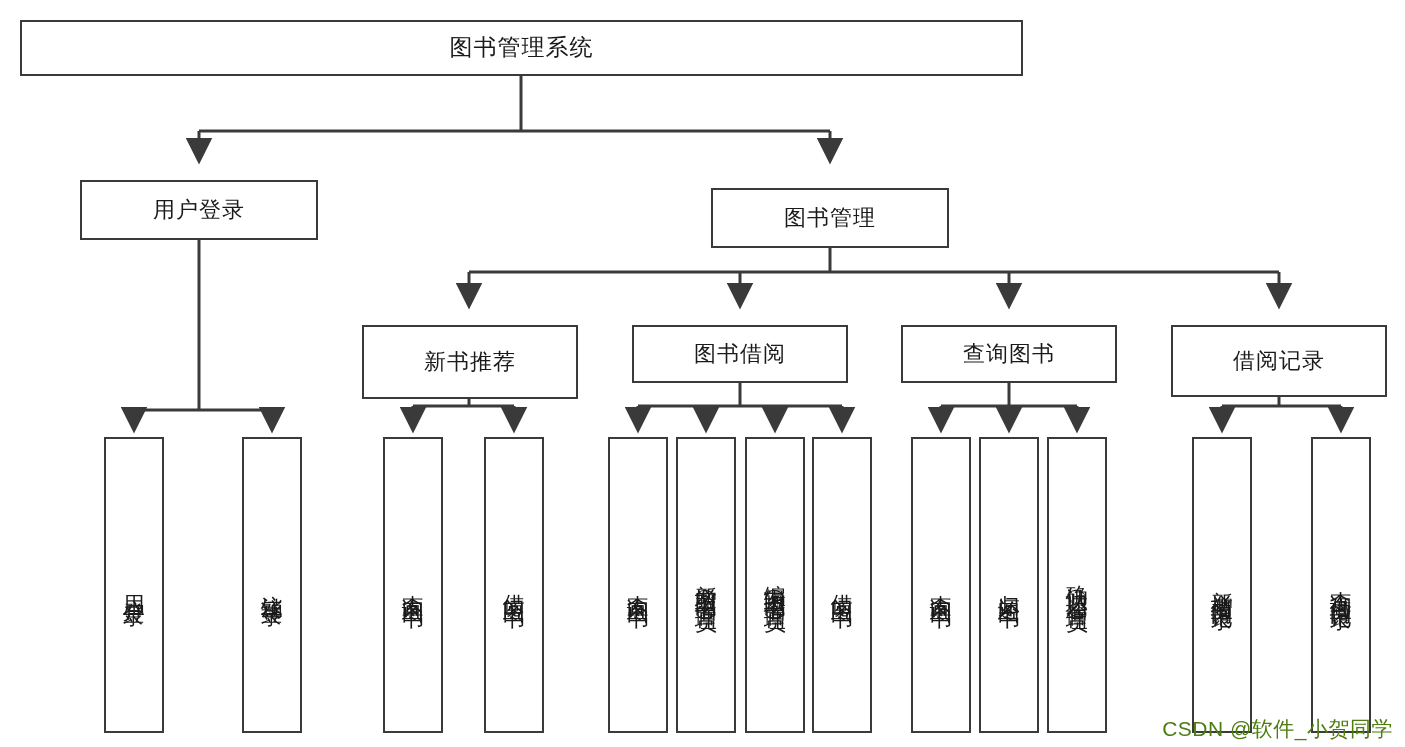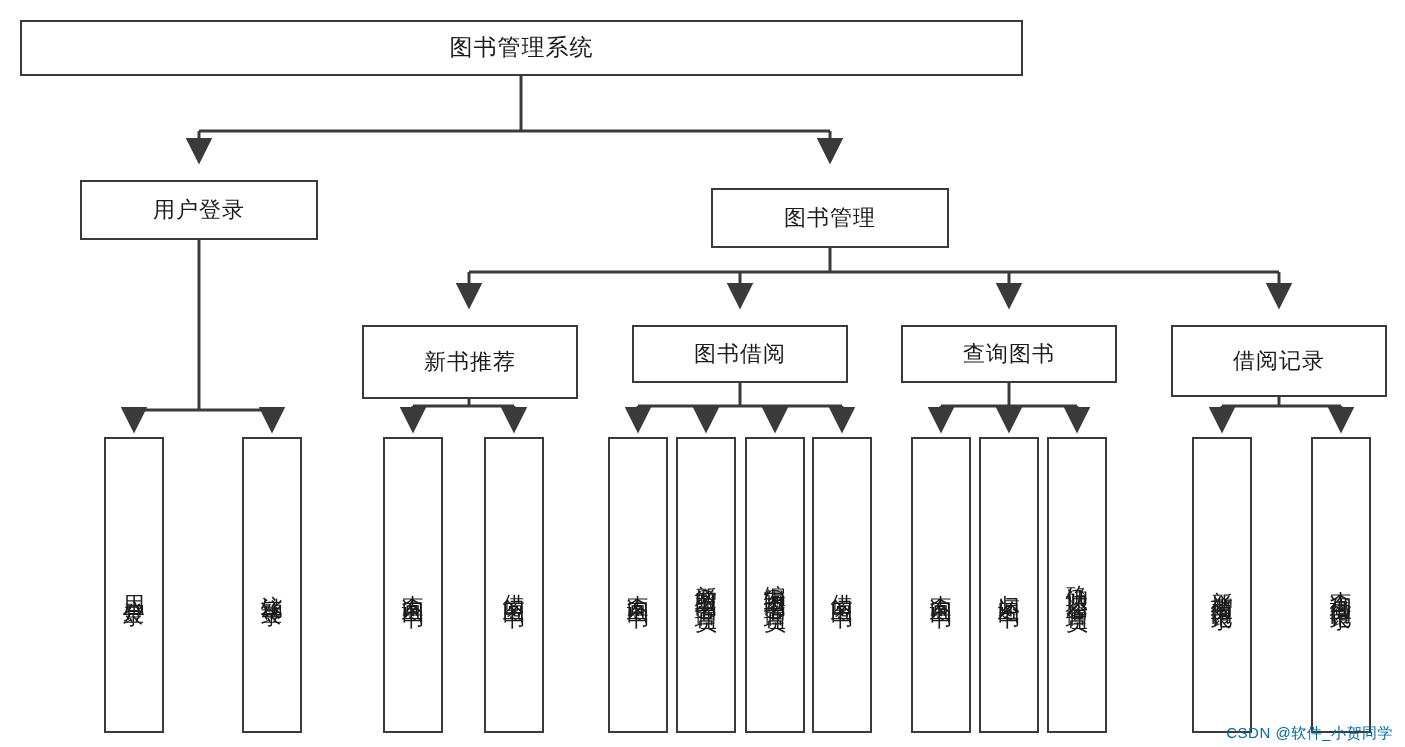--- a/index.html
+++ b/index.html
@@ -44,22 +44,22 @@
     font-size:22px;
     line-height:1.25;
     letter-spacing:4px;
     padding:6px 0;
     text-align:center;
   }
   .node.root{ font-size:23px; }
   .watermark{
     position:absolute;
     right:12px;bottom:4px;
-    font-size:15px;
-    color:#0369a1;
+    font-size:21px;
+    color:#4d7c0f;
     letter-spacing:0.5px;
     white-space:nowrap;
     z-index:5;
     user-select:none;
   }
 </style>
 </head>
 <body>
 
 <div id="diagram">

